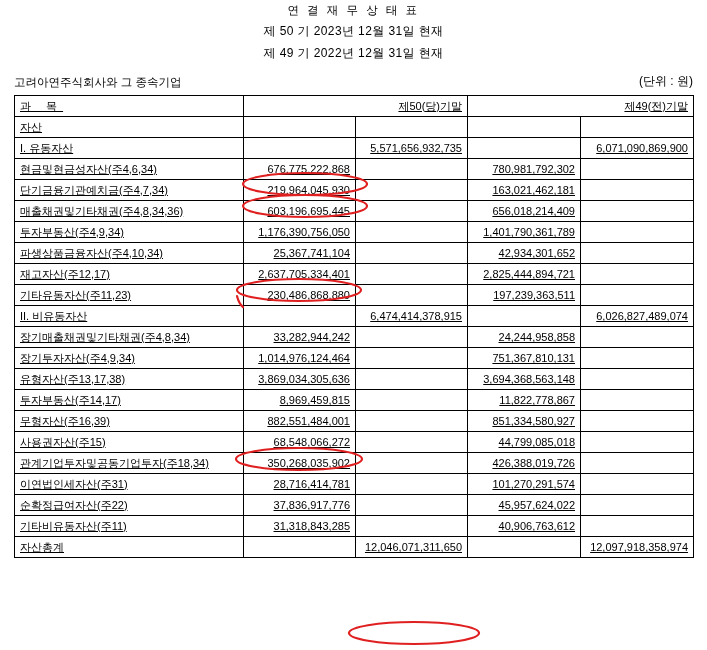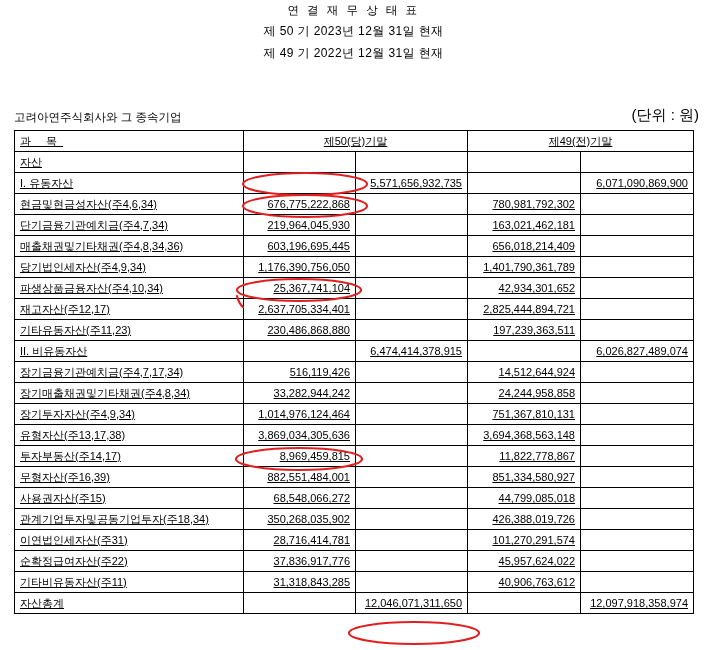--- a/index.html
+++ b/index.html
@@ -33,25 +33,25 @@
   }
   .doc-sub {
     font-size: 12px;
     letter-spacing: 0.4px;
     line-height: 22px;
   }
   .meta-row {
     display: flex;
     justify-content: space-between;
     align-items: flex-end;
-    padding: 9px 8px 5px 14px;
+    padding: 9px 14px 5px 14px;
     font-size: 11.5px;
   }
   .meta-left { font-size: 11.5px; }
-  .meta-right { font-size: 15px; margin-top: 33px; }
+  .meta-right { font-size: 12px; }
 
   table.fs {
     border-collapse: collapse;
     width: 679px;
     margin-left: 14px;
     table-layout: fixed;
     font-size: 11px;
     text-decoration: underline;
   }
   table.fs td, table.fs th {
@@ -64,21 +64,21 @@
     overflow: hidden;
     white-space: nowrap;
   }
   col.c-label { width: 229px; }
   col.c-v1 { width: 112px; }
   col.c-v2 { width: 112px; }
   col.c-v3 { width: 113px; }
   col.c-v4 { width: 113px; }
 
   .hdr-label { text-align: left; letter-spacing: 6px; }
-  .hdr-v { text-align: center; }
+  .hdr-v { text-align: right; }
   .lbl { text-align: left; }
   .num { text-align: right; }
   .annot-path {
     position: absolute;
     left: 0; top: 0;
     width: 707px; height: 650px;
     pointer-events: none;
   }
 </style>
 </head>
@@ -142,21 +142,21 @@
           <td class="num"></td>
         </tr>
         <tr>
           <td class="lbl">매출채권및기타채권(주4,8,34,36)</td>
           <td class="num">603,196,695,445</td>
           <td class="num"></td>
           <td class="num">656,018,214,409</td>
           <td class="num"></td>
         </tr>
         <tr>
-          <td class="lbl">당기법인세자산(주4,9,34)</td>
+          <td class="lbl">투자부동산(주4,9,34)</td>
           <td class="num">1,176,390,756,050</td>
           <td class="num"></td>
           <td class="num">1,401,790,361,789</td>
           <td class="num"></td>
         </tr>
         <tr>
           <td class="lbl">파생상품금융자산(주4,10,34)</td>
           <td class="num">25,367,741,104</td>
           <td class="num"></td>
           <td class="num">42,934,301,652</td>
@@ -175,27 +175,20 @@
           <td class="num"></td>
           <td class="num">197,239,363,511</td>
           <td class="num"></td>
         </tr>
         <tr>
           <td class="lbl">II. 비유동자산</td>
           <td class="num"></td>
           <td class="num">6,474,414,378,915</td>
           <td class="num"></td>
           <td class="num">6,026,827,489,074</td>
-        </tr>
-        <tr>
-          <td class="lbl">장기금융기관예치금(주4,7,17,34)</td>
-          <td class="num">516,119,426</td>
-          <td class="num"></td>
-          <td class="num">14,512,644,924</td>
-          <td class="num"></td>
         </tr>
         <tr>
           <td class="lbl">장기매출채권및기타채권(주4,8,34)</td>
           <td class="num">33,282,944,242</td>
           <td class="num"></td>
           <td class="num">24,244,958,858</td>
           <td class="num"></td>
         </tr>
         <tr>
           <td class="lbl">장기투자자산(주4,9,34)</td>

